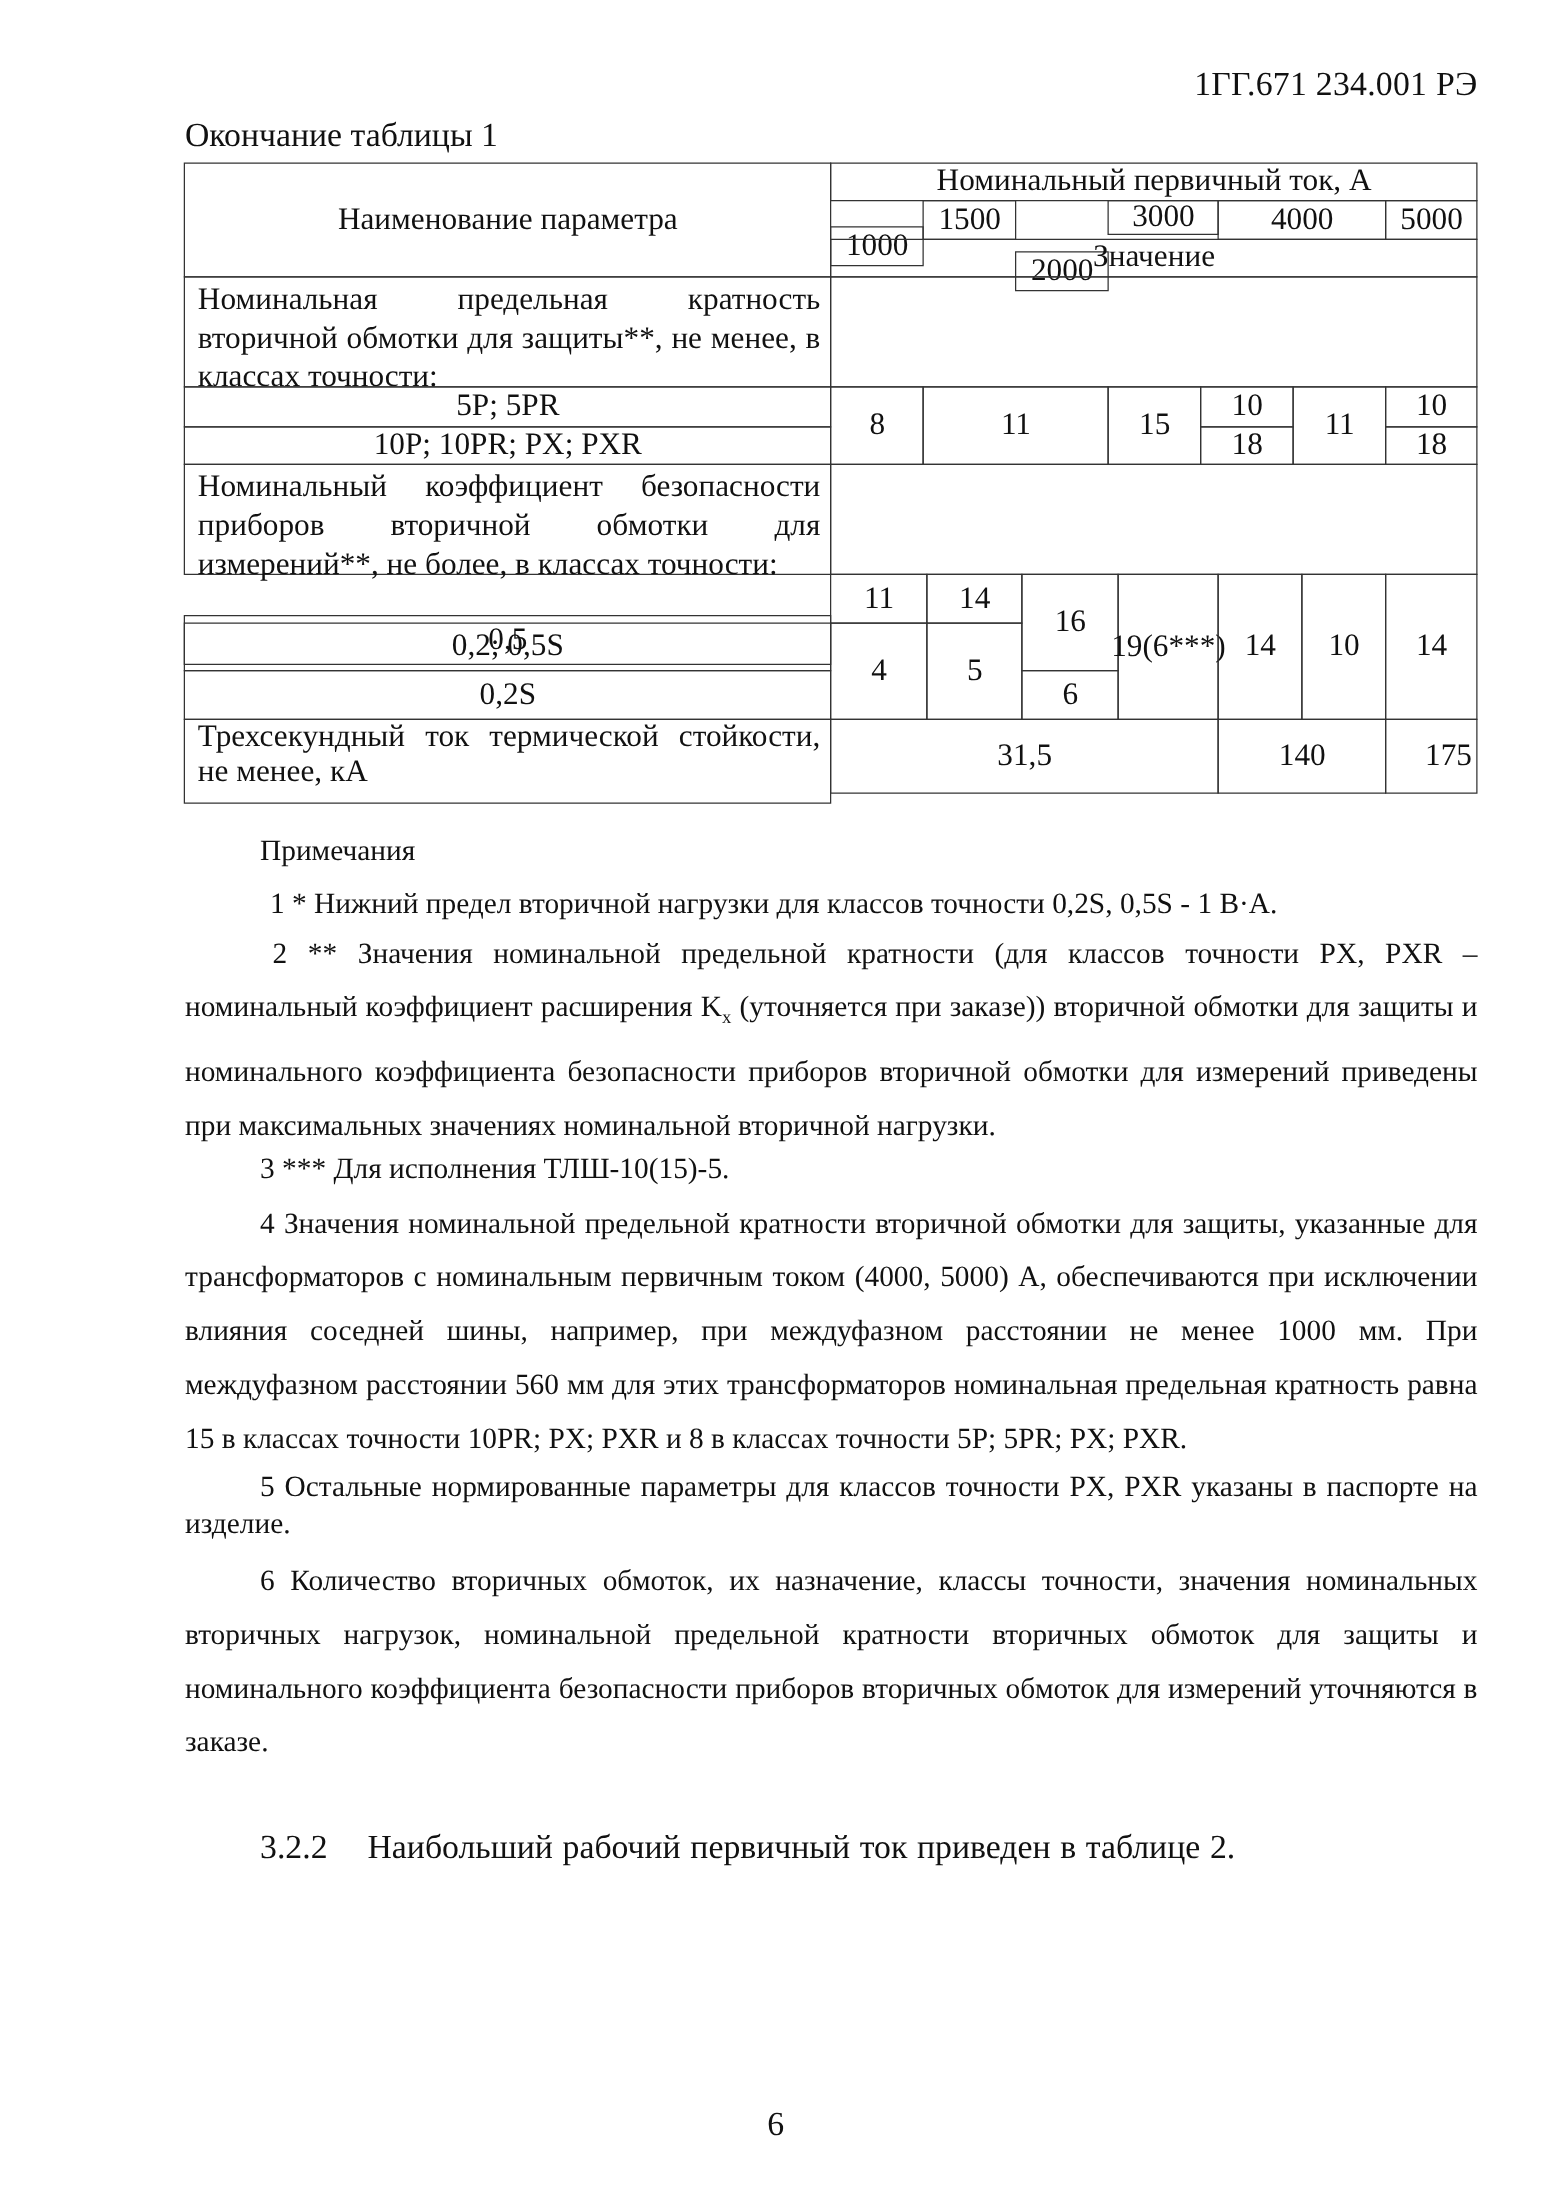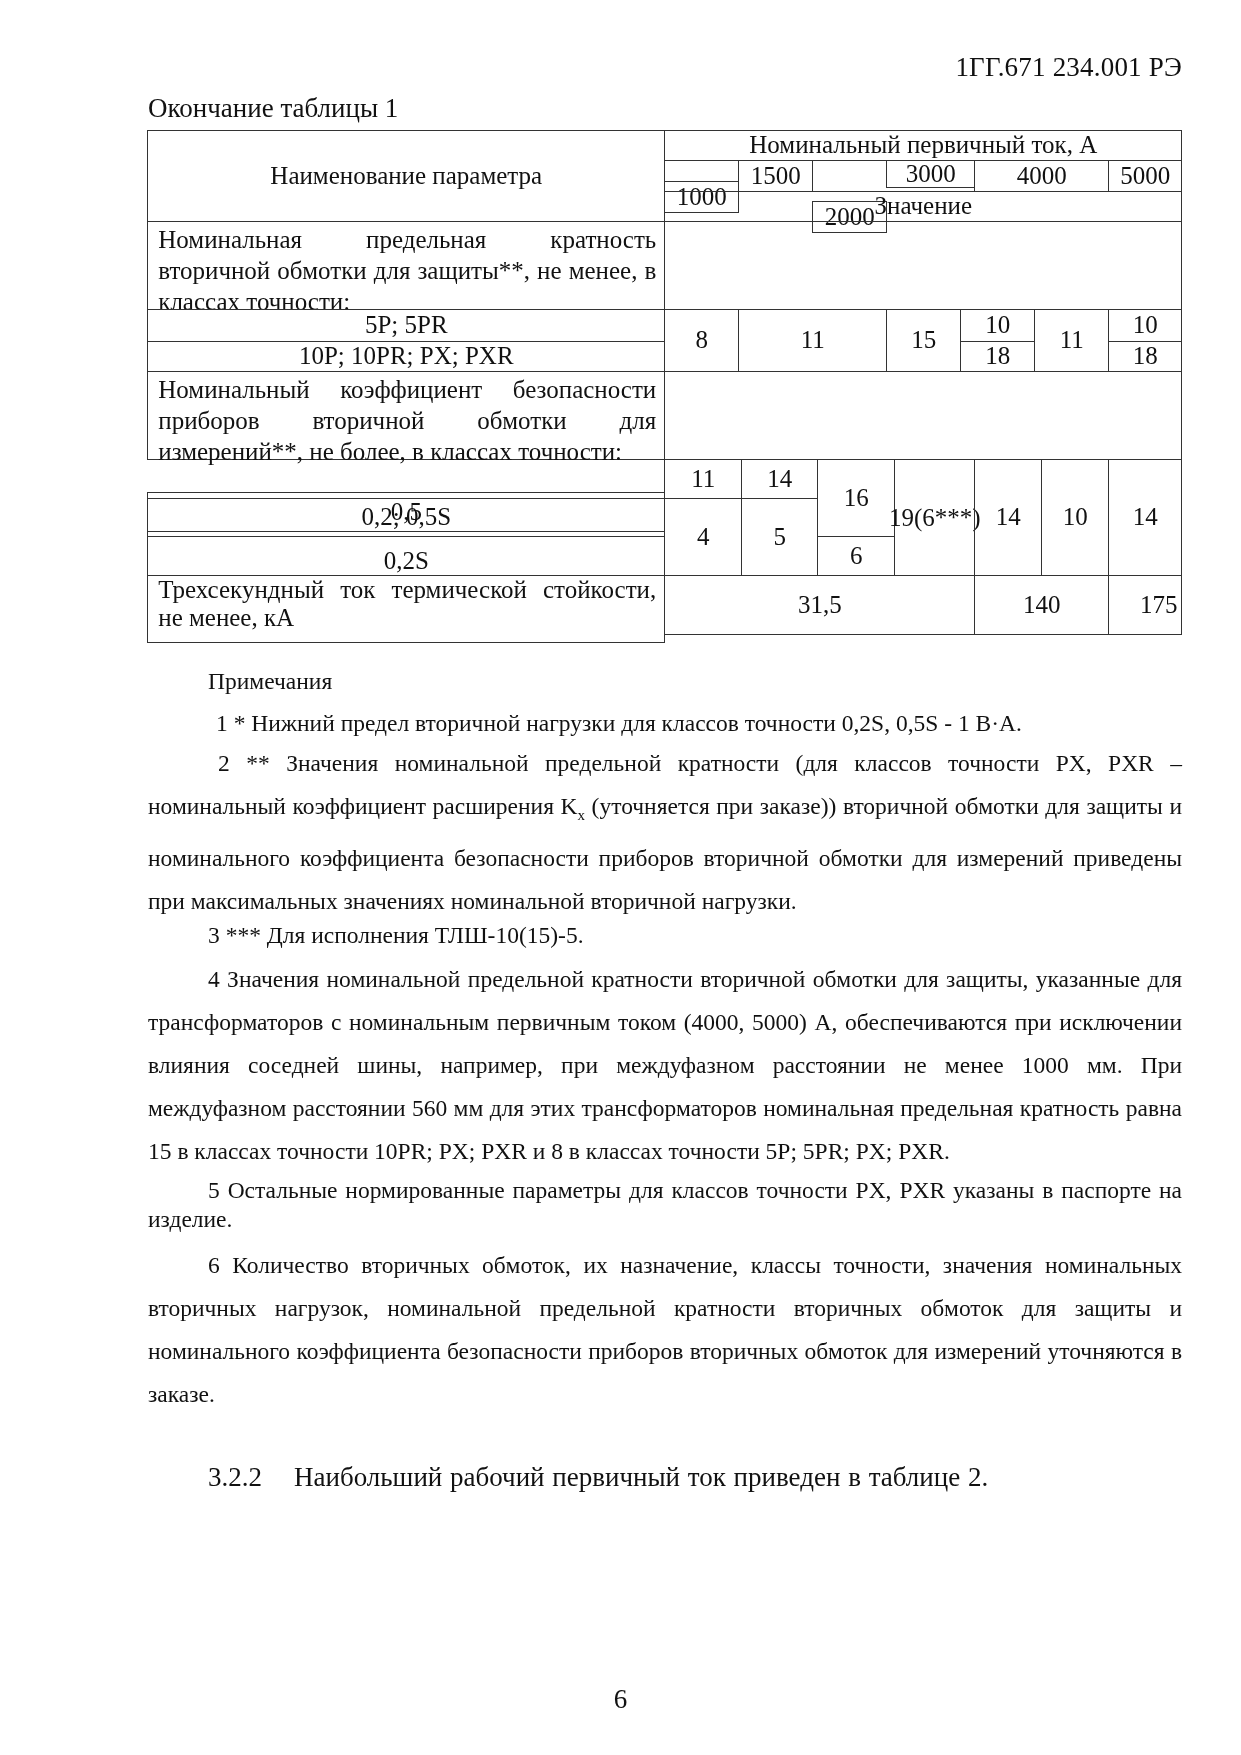--- a/index.html
+++ b/index.html
@@ -99,21 +99,21 @@
   <div class="cell left" style="left:148px;top:372px;width:518px;height:89px;">
       <span>Номинальный коэффициент безопасности приборов вторичной обмотки для измерений**, не более, в классах точности:</span>
     </div>
   <div class="cell" style="left:665px;top:372px;width:518px;height:89px;"></div>
   <div class="cell" style="left:148px;top:460px;width:518px;height:40px;margin-top:32px;">
       <span>0,5</span>
     </div>
   <div class="cell" style="left:148px;top:499px;width:518px;height:39px;">
       <span>0,2; 0,5S</span>
     </div>
-  <div class="cell" style="left:148px;top:537px;width:518px;height:40px;align-items:flex-end;">
+  <div class="cell" style="left:148px;top:537px;width:518px;height:40px;">
       <span>0,2S</span>
     </div>
 
   <div class="cell" style="left:665px;top:460px;width:78px;height:40px;">
       <span>11</span>
     </div>
   <div class="cell" style="left:665px;top:499px;width:78px;height:78px;">
       <span>4</span>
     </div>
   <div class="cell" style="left:742px;top:460px;width:77px;height:40px;">

